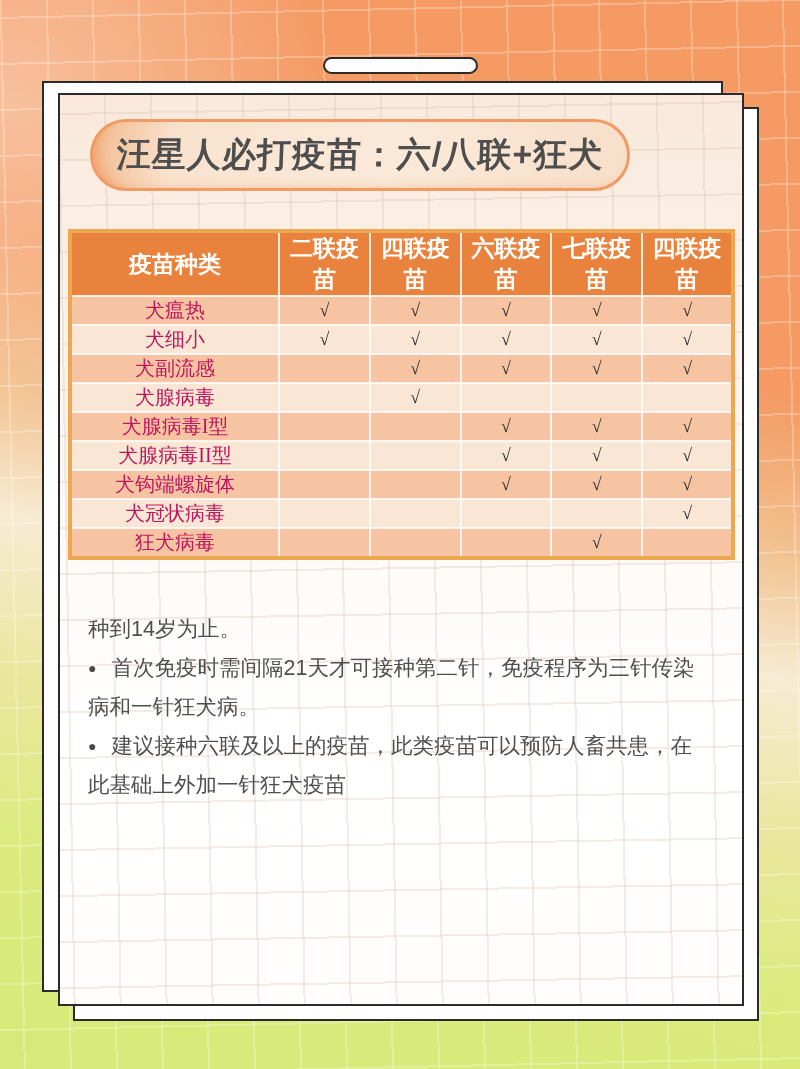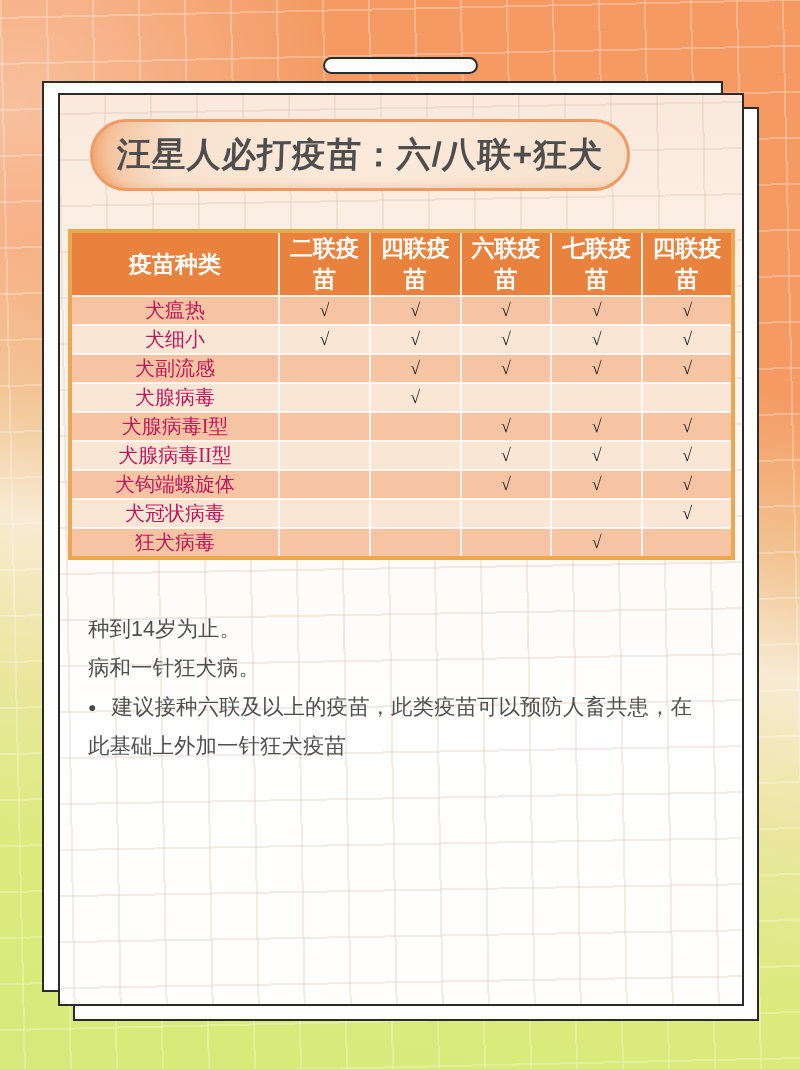--- a/index.html
+++ b/index.html
@@ -189,20 +189,21 @@
             <td></td>
           </tr>
         </tbody>
     </table>
 
     <div class="notes" id="notes">
         <div>
           <div class="note-line"><span>种到14岁为止。</span></div>
         </div>
         <div>
+          <div class="note-line"><span class="bullet">●</span><span>首次免疫时需间隔21天才可接种第二针，免疫程序为三针传染</span></div>
           <div class="note-line"><span>病和一针狂犬病。</span></div>
         </div>
         <div>
           <div class="note-line"><span class="bullet">●</span><span>建议接种六联及以上的疫苗，此类疫苗可以预防人畜共患，在</span></div>
           <div class="note-line"><span>此基础上外加一针狂犬疫苗</span></div>
         </div>
       </div>
 
   </div>
 </div>

